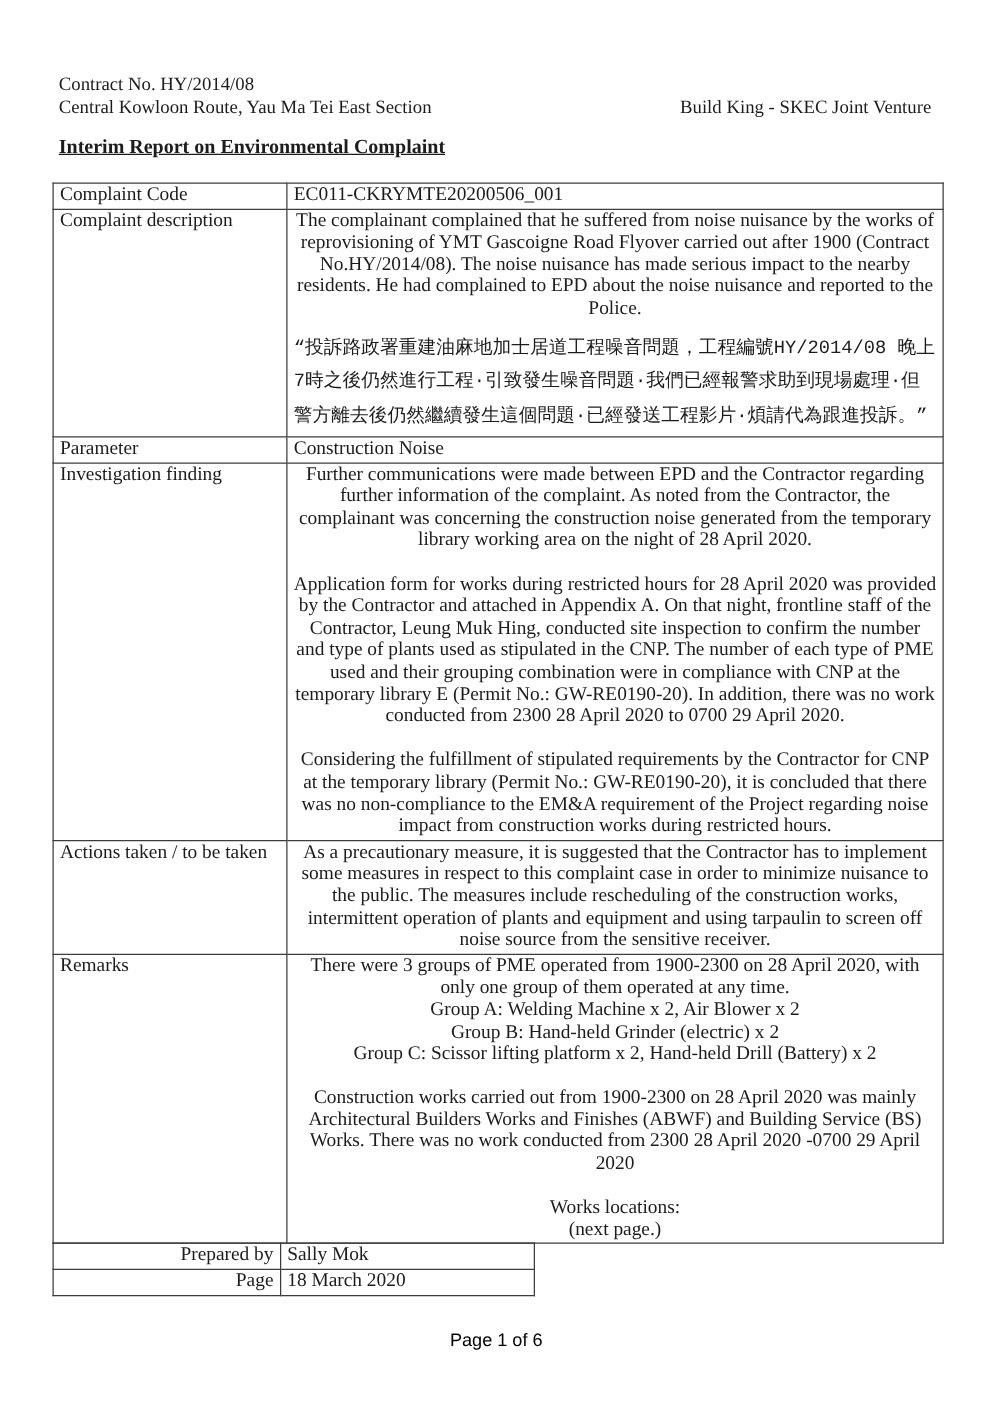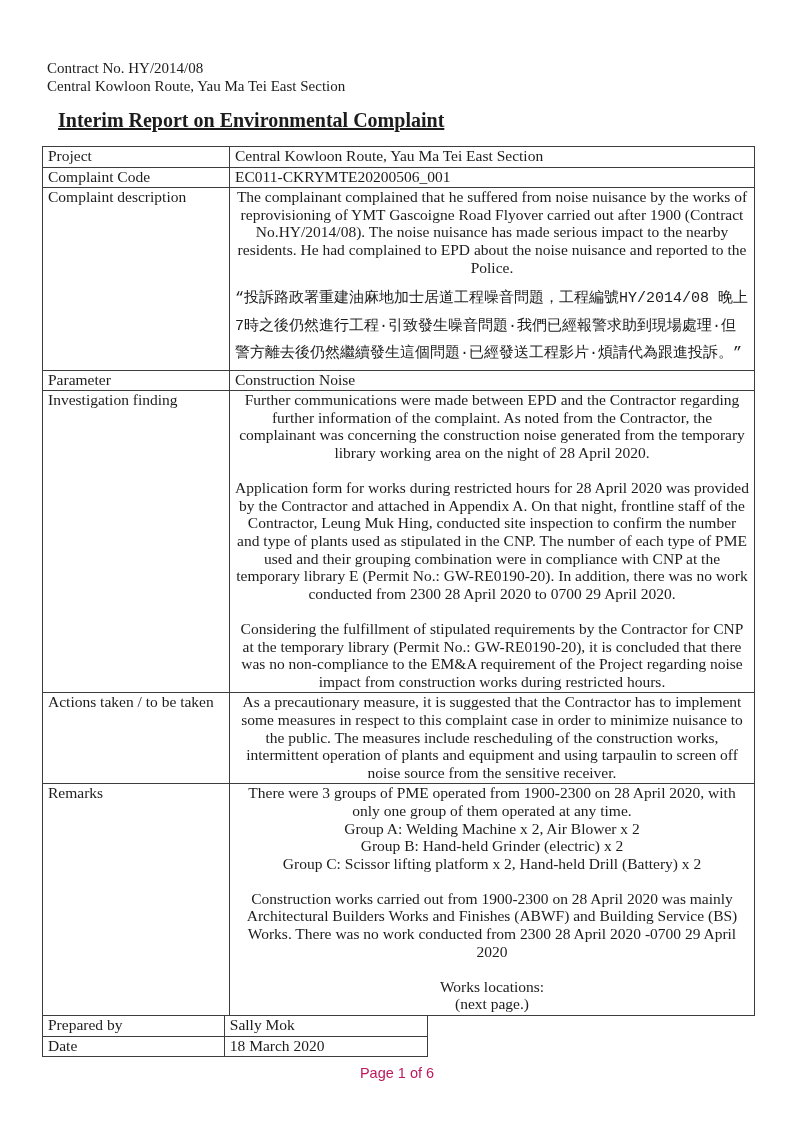--- a/index.html
+++ b/index.html
@@ -17,85 +17,82 @@
     position: absolute;
     left: 47px;
     top: 44px;
     right: 49px;
     font-size: 15px;
     line-height: 18px;
   }
   .hdr-line2 { display: flex; justify-content: space-between; }
   .doc-title {
     position: absolute;
-    left: 58px;
+    left: 47px;
     top: 94px;
-    font-size: 20px;
+    font-size: 16px;
     font-weight: bold;
     text-decoration: underline;
   }
   .tables-wrap {
     position: absolute;
     left: 42px;
     top: 131px;
     width: 713px;
   }
   table { border-collapse: collapse; }
   .main-table { width: 713px; }
   .sign-table { width: 386px; margin-top: -1px; }
   td {
     border: 1px solid #3d3d3d;
     vertical-align: top;
     padding: 0px 5px 2px 5px;
     font-size: 15.5px;
     line-height: 17.6px;
   }
   td.label-cell { width: 176px; }
-  .sign-table td.label-cell { text-align: left; }
+  .sign-table td.label-cell { text-align: right; }
   .sign-table td.value-cell { width: 199px; }
   .multiline { white-space: pre-line; text-align: center; }
   .zh-block {
     font-family: Liberation Mono, monospace;
     font-size: 15px;
     line-height: 27.5px;
     margin-top: 9px;
     white-space: pre-line;
   }
   .doc-footer {
     position: absolute;
     left: 0;
     top: 1050px;
     width: 794px;
     text-align: center;
     font-family: "Liberation Sans", sans-serif;
     font-size: 14.5px;
-    color: #be185d;
+    color: #000000;
   }
 </style>
 </head>
 <body>
 
 <div class="page">
 
   <div class="doc-header">
     <div class="hdr-line1">Contract No. HY/2014/08</div>
     <div class="hdr-line2">
       <span>Central Kowloon Route, Yau Ma Tei East Section</span>
+      <span>Build King - SKEC Joint Venture</span>
     </div>
   </div>
 
   <div class="doc-title">Interim Report on Environmental Complaint</div>
 
   <div class="tables-wrap">
     <table class="main-table">
       <tbody>
-        <tr>
-          <td class="label-cell">Project</td>
-          <td class="value-cell">Central Kowloon Route, Yau Ma Tei East Section</td>
-        </tr>
         <tr>
           <td class="label-cell">Complaint Code</td>
           <td class="value-cell">EC011-CKRYMTE20200506_001</td>
         </tr>
         <tr>
           <td class="label-cell">Complaint description</td>
           <td class="value-cell">
             <div class="multiline">The complainant complained that he suffered from noise nuisance by the works of reprovisioning of YMT Gascoigne Road Flyover carried out after 1900 (Contract No.HY/2014/08). The noise nuisance has made serious impact to the nearby residents. He had complained to EPD about the noise nuisance and reported to the Police.</div>
             <div class="zh-block">“投訴路政署重建油麻地加士居道工程噪音問題，工程編號HY/2014/08 晚上7時之後仍然進行工程·引致發生噪音問題·我們已經報警求助到現場處理·但警方離去後仍然繼續發生這個問題·已經發送工程影片·煩請代為跟進投訴。”</div>
           </td>
@@ -131,21 +128,21 @@
       </tbody>
     </table>
 
     <table class="sign-table">
       <tbody>
         <tr>
           <td class="label-cell">Prepared by</td>
           <td class="value-cell">Sally Mok</td>
         </tr>
         <tr>
-          <td class="label-cell">Date</td>
+          <td class="label-cell">Page</td>
           <td class="value-cell">18 March 2020</td>
         </tr>
       </tbody>
     </table>
   </div>
 
   <div class="doc-footer">Page 1 of 6</div>
 
 </div>
 

